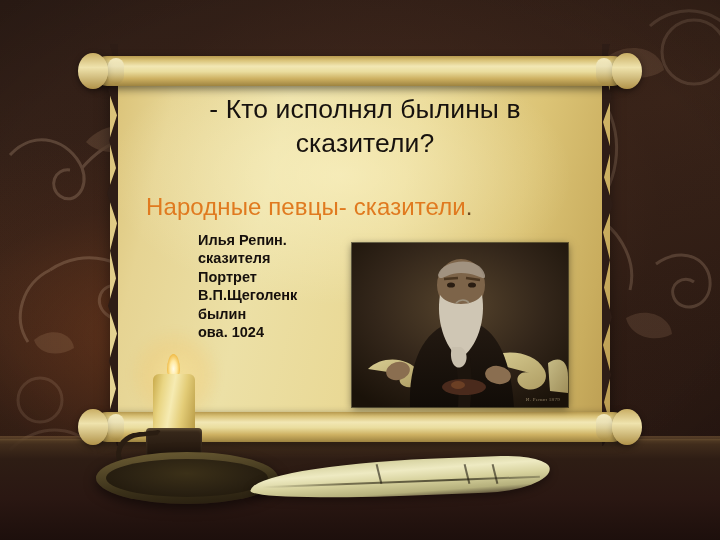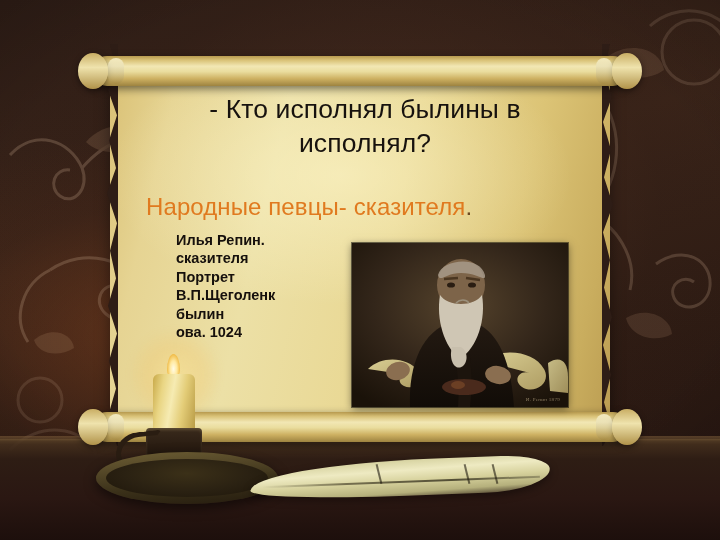--- a/index.html
+++ b/index.html
@@ -169,21 +169,21 @@
     line-height: 1.1;
     color: #e07a1f;
     font-weight: 400;
     letter-spacing: 0.1px;
     white-space: nowrap;
   }
   .answer .dot { color: #6b4a22; }
 
   .caption {
     position: absolute;
-    left: 176px;
+    left: 198px;
     top: 231px;
     width: 132px;
     font-size: 14.5px;
     line-height: 1.27;
     color: #16100c;
     font-weight: 700;
     letter-spacing: 0px;
   }
 
   
@@ -442,24 +442,24 @@
     <div class="rachis"></div>
     <div class="barb-split" style="left:128px"></div>
     <div class="barb-split" style="left:216px"></div>
     <div class="barb-split" style="left:244px"></div>
   </div>
 
   <div class="content">
 
     <div class="question">
       <div>- Кто исполнял былины в</div>
-      <div>исполнял?</div>
+      <div>сказители?</div>
     </div>
 
-    <div class="answer"><span>Народные певцы- сказителя</span><span class="dot">.</span></div>
+    <div class="answer"><span>Народные певцы- сказители</span><span class="dot">.</span></div>
 
     <div class="caption">
       <div>Илья Репин.</div>
       <div>сказителя</div>
       <div>Портрет</div>
       <div>В.П.Щеголенк</div>
       <div>былин</div>
       <div>ова. 1024</div>
     </div>
 

